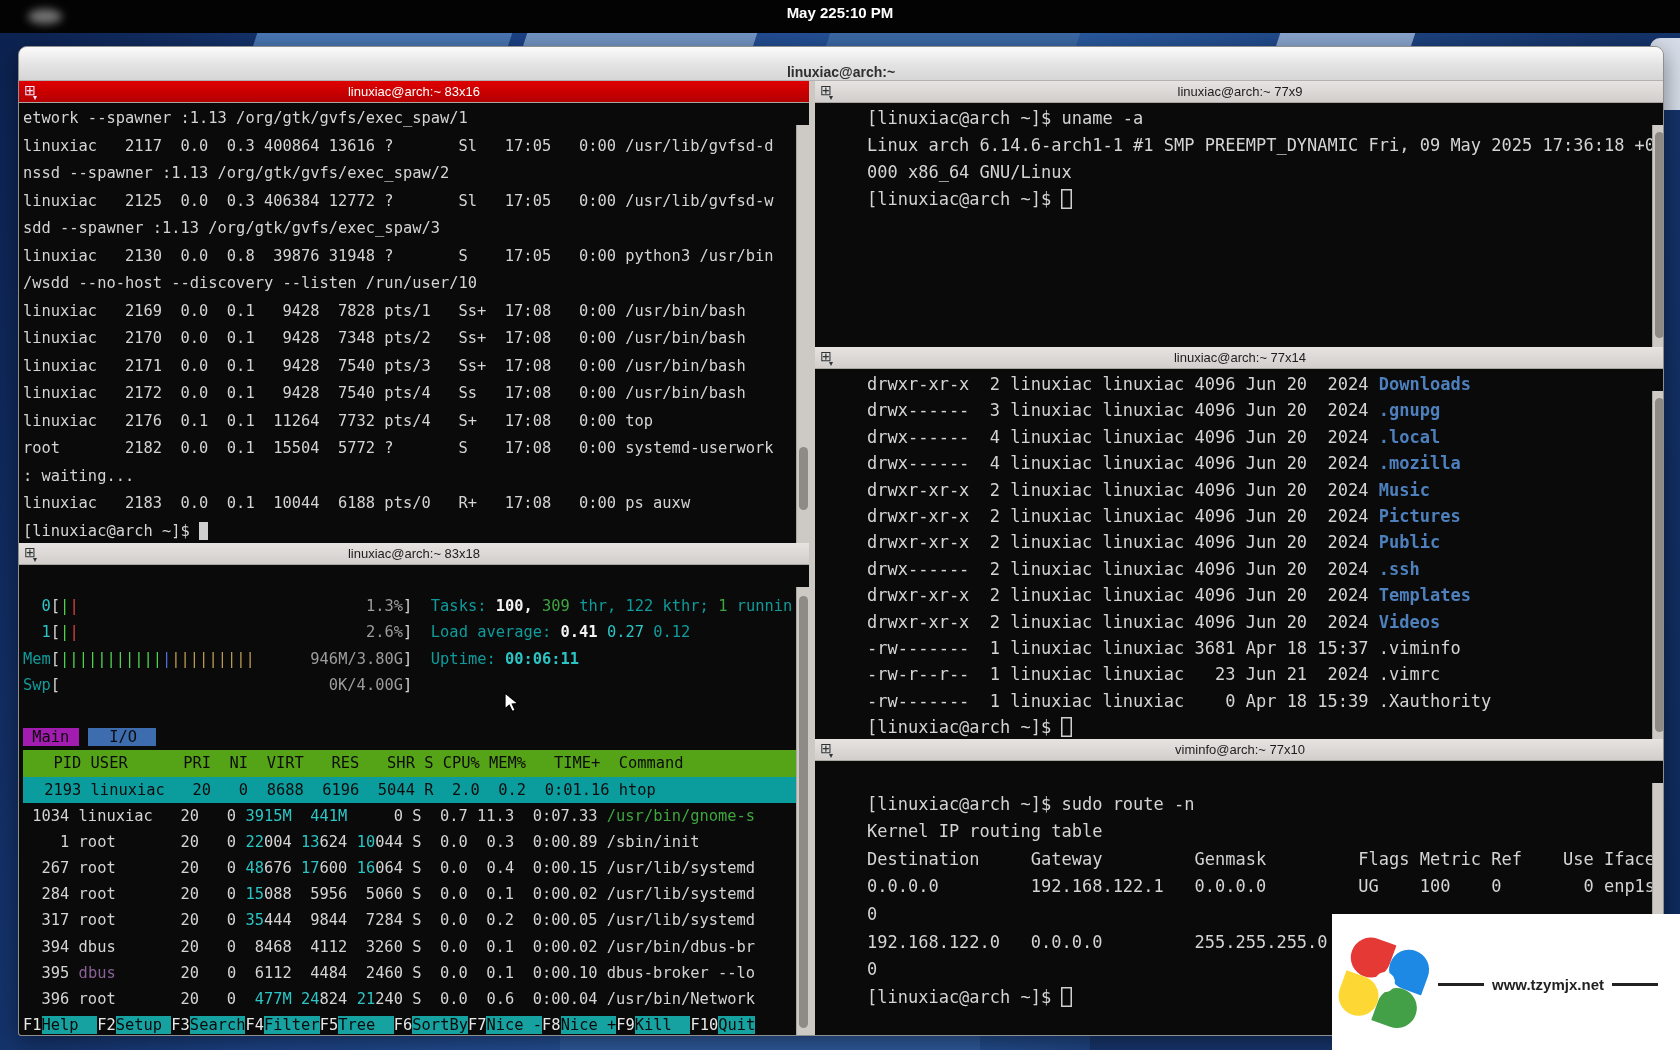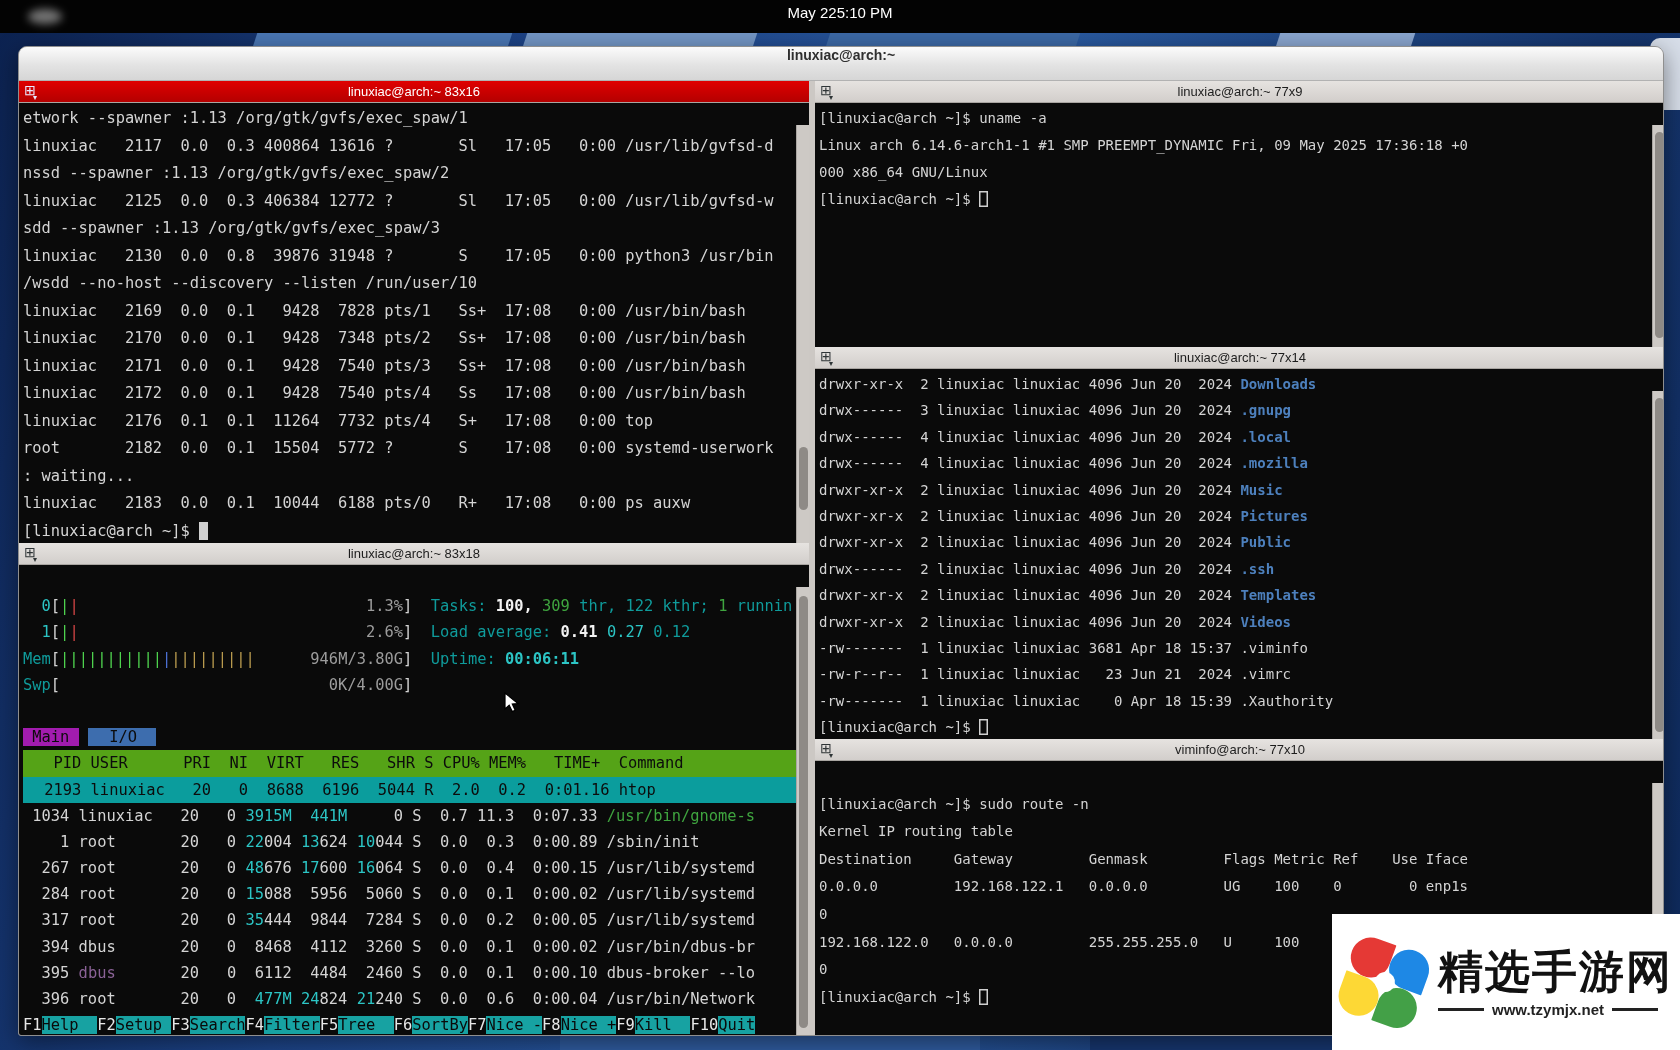--- a/index.html
+++ b/index.html
@@ -16,29 +16,29 @@
   .wp-s3 { left:828px; top:33px; width:250px; height:14px; background:#3c69a6; transform:skewX(-18deg); }
   .wp-s4 { left:1278px; top:33px; width:135px; height:14px; background:#8aa6cf; transform:skewX(-18deg); }
   .wp-white { right:0; top:38px; width:30px; height:72px; background:#e8edf4; border-radius:10px 0 0 10px; opacity:.92; }
   .wp-b1 { left:560px; top:1036px; width:420px; height:14px; background:#2f5b9e; }
   .wp-b2 { left:1090px; top:1036px; width:260px; height:14px; background:#17366e; }
 
   
   .topbar { position:absolute; left:0; top:0; width:1680px; height:33px; background:#030303; z-index:5; }
   .topbar-blob { position:absolute; left:28px; top:9px; width:34px; height:15px; background:#cfcfcf; border-radius:50%; filter:blur(4px); opacity:.55; }
   .clock { position:absolute; left:0; right:0; top:0; height:25px; display:flex; align-items:center; justify-content:center; 
-           color:#ffffff; font-size:15px; font-weight:normal; }
+           color:#ffffff; font-size:15px; font-weight:bold; }
 
   
   .window { position:absolute; left:18px; top:46px; width:1646px; height:990px; z-index:2;
             border:1px solid #8f8f8f; border-radius:9px 9px 3px 3px; overflow:hidden;
             background:#ccc8c4; box-shadow:0 6px 24px rgba(0,0,0,.45); }
   .win-titlebar { position:absolute; left:0; top:0; width:100%; height:34px;
             background:linear-gradient(#fbfbfb,#e3e3e3 55%,#d6d6d6); border-bottom:1px solid #b2b2b2;
-            display:flex; align-items:flex-start; justify-content:center;
+            display:flex; align-items:flex-end; justify-content:center;
             color:#2f2f2f; font-size:14px; font-weight:bold; }
   .grid { position:absolute; left:0; top:34px; width:1646px; height:956px; background:#ccc8c4; }
 
   .pane { position:absolute; overflow:hidden; }
   .pane-tl { left:0;   top:0;   width:790px; height:462px; }
   .pane-bl { left:0;   top:462px; width:790px; height:494px; }
   .pane-tr { left:796px; top:0;   width:850px; height:266px; }
   .pane-mr { left:796px; top:266px; width:850px; height:392px; }
   .pane-br { left:796px; top:658px; width:850px; height:298px; }
 
@@ -48,21 +48,21 @@
                 font-size:13px; color:#1d1d1d; }
   .pane-title.red { background:linear-gradient(#e00000,#b40000); color:#ffffff; }
   .pane-icon { position:absolute; left:5px; top:2px; font-size:14px; line-height:14px; color:#2e3436; }
   .pane-title.red .pane-icon { color:#e8e8ff; }
   .pane-icon .dd { position:absolute; left:9px; top:8px; font-size:8px; }
 
   .term-wrap { position:absolute; left:0; top:22px; right:0; bottom:0; background:#0a0a0a; }
   .term { position:absolute; left:0; top:0; bottom:0; padding:2px 0 0 4px;
           font-family:"DejaVu Sans Mono", monospace; white-space:pre; color:#d4d4d4; }
   .term-left  { right:13px; font-size:15.4px; }
-  .term-right { right:13px; font-size:14px; }
+  .term-right { right:13px; font-size:17px;margin-left:48px; }
   .tline { white-space:pre; }
   .lh-ps    .tline { line-height:27.5px; height:27.5px; }
   .lh-htop  .tline { line-height:26.2px; height:26.2px; }
   .lh-uname .tline { line-height:27.1px; height:27.1px; }
   .lh-ls    .tline { line-height:26.4px; height:26.4px; }
   .lh-route .tline { line-height:27.6px; height:27.6px; }
 
   
   .sbar { position:absolute; top:22px; right:0; bottom:0; width:13px; background:#cdc9c5; border-left:1px solid #aaa6a2; }
   .sthumb { position:absolute; left:2px; width:9px; background:#8e8a86; border-radius:5px; }
@@ -210,20 +210,19 @@
 
 <div class="watermark">
   <div class="wm-logo">
     <div class="wm-leaf l1"></div>
     <div class="wm-leaf l2"></div>
     <div class="wm-leaf l3"></div>
     <div class="wm-leaf l4"></div>
     <div class="wm-core"></div>
   </div>
   <div class="wm-text">
-    <div class="wm-title">精选手游网</div>
     <div class="wm-url">
       <span class="dash"></span>
       <span>www.tzymjx.net</span>
       <span class="dash"></span>
     </div>
   </div>
 </div>
 
 </body></html>

